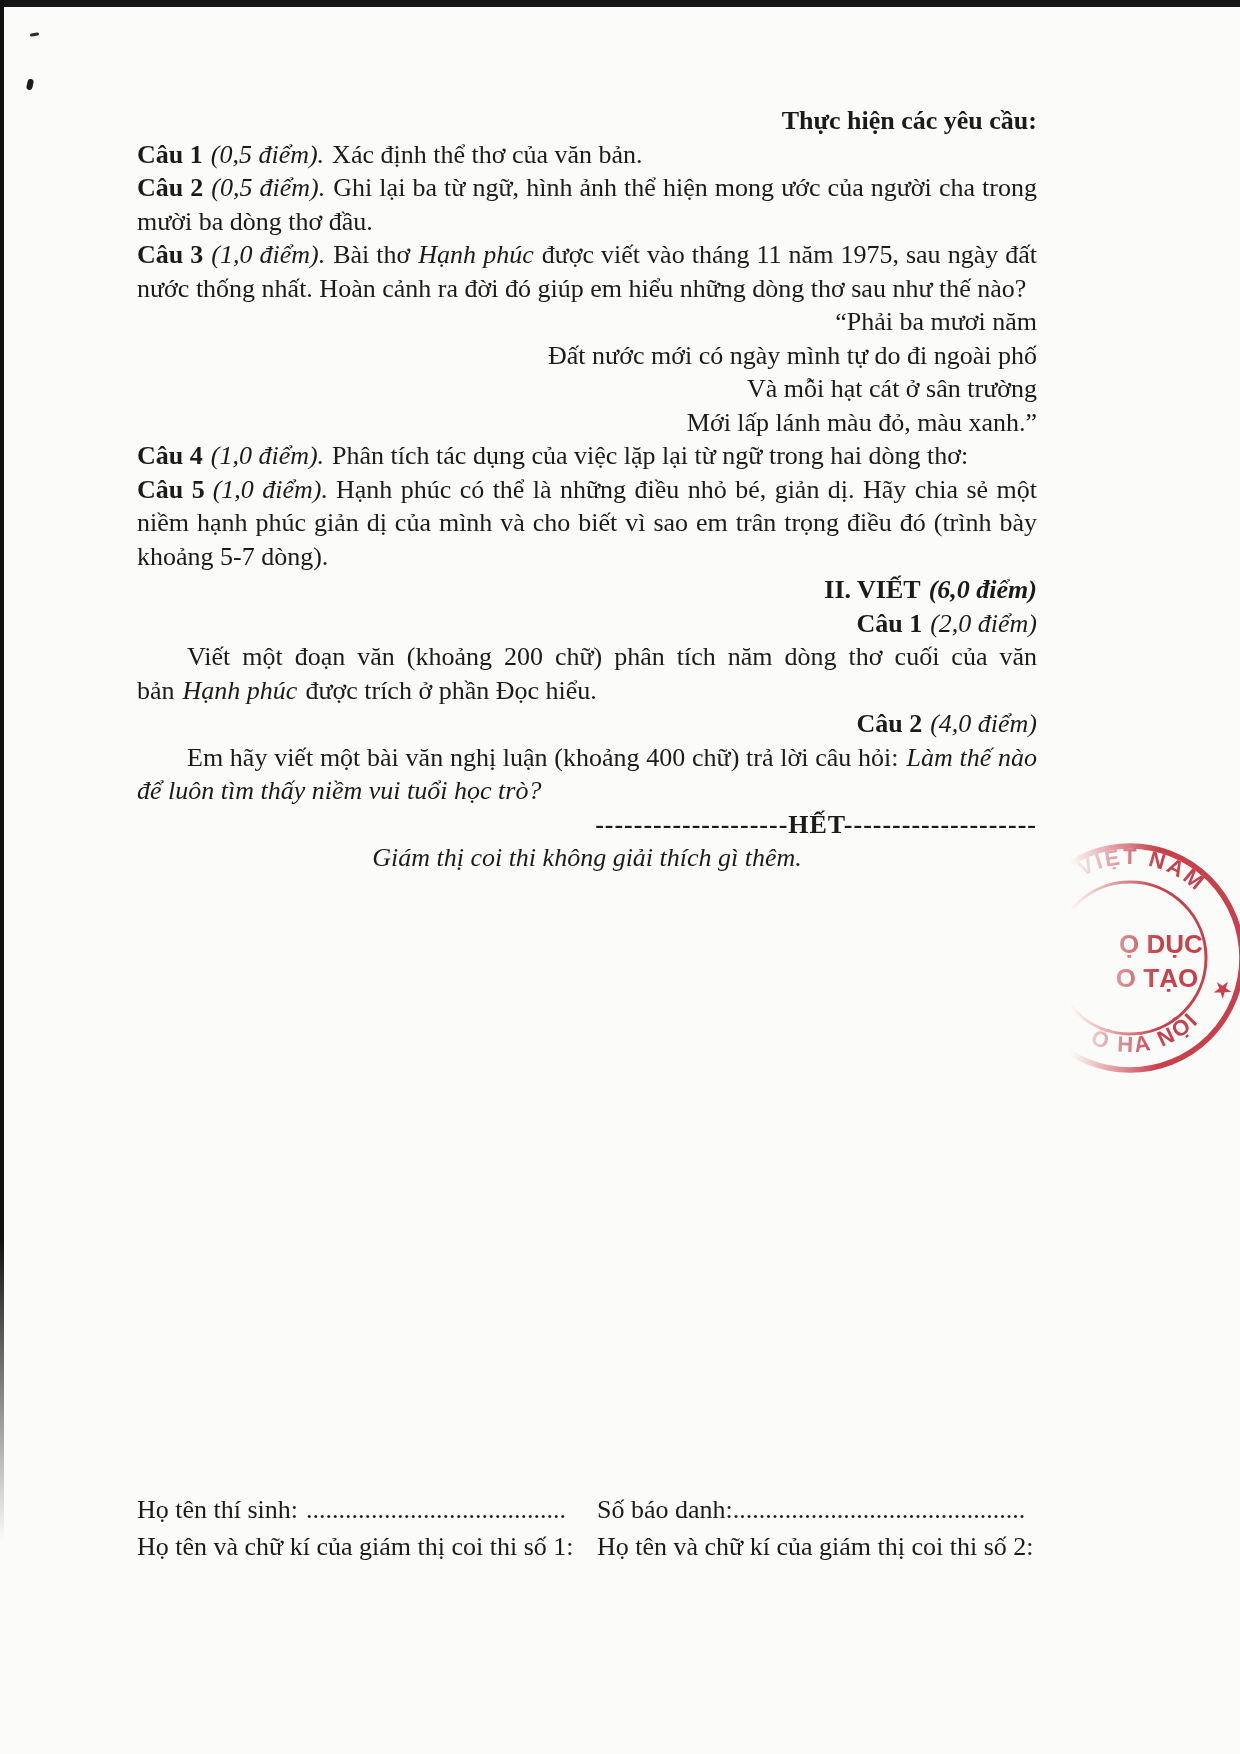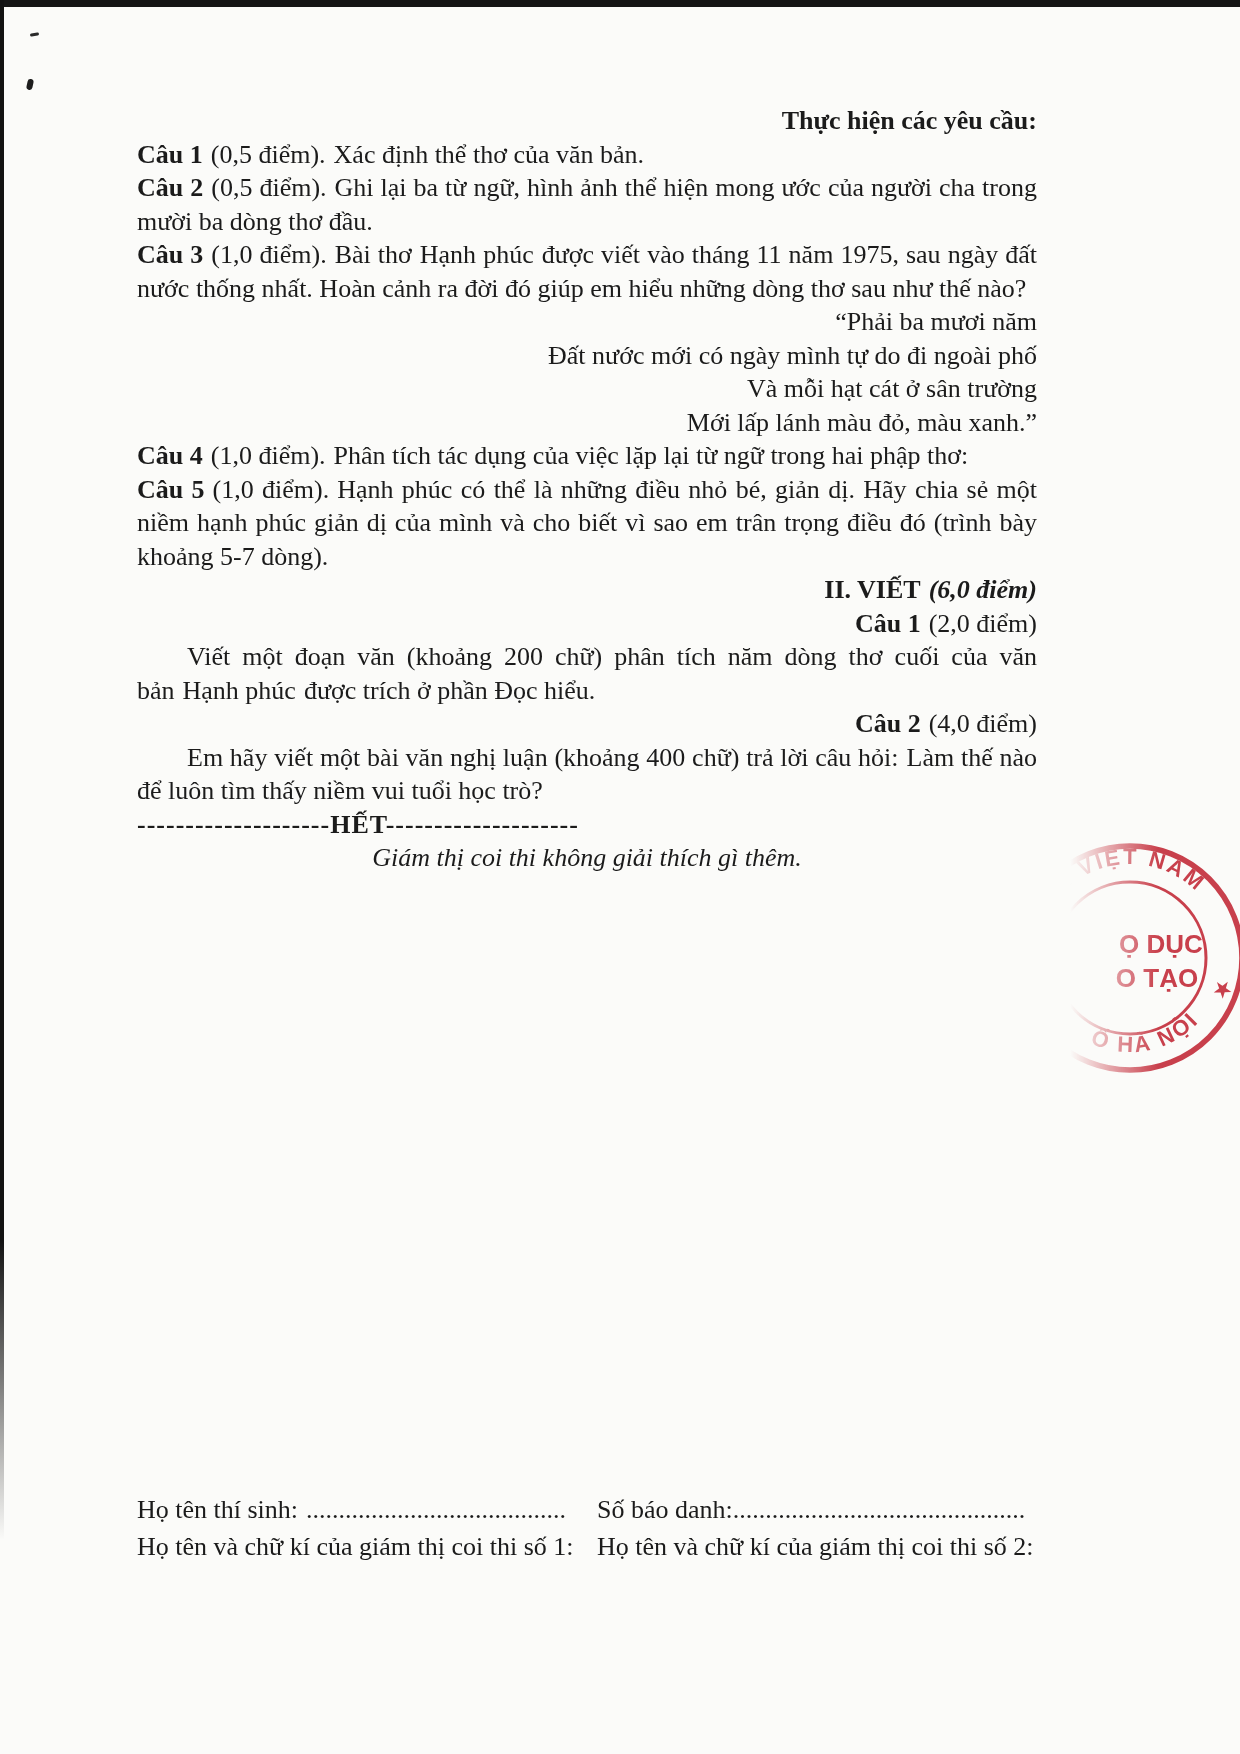--- a/index.html
+++ b/index.html
@@ -11,29 +11,29 @@
   .topbar{position:absolute;left:0;top:0;width:1240px;height:7px;background:#151515}
   .leftbar{position:absolute;left:0;top:0;width:4px;height:1560px;
     background:linear-gradient(#121212 0 1240px, rgba(18,18,18,.55) 1380px, rgba(18,18,18,0) 1540px)}
   .speck1{position:absolute;left:30px;top:33px;width:9px;height:3px;background:#2a2a2a;border-radius:2px;transform:rotate(-10deg)}
   .speck2{position:absolute;left:27px;top:79px;width:6px;height:11px;background:#1d1d1d;border-radius:3px;transform:rotate(12deg)}
 
   .content{position:absolute;left:137px;top:104px;width:900px;
     font-size:26px;line-height:33.5px;text-align:justify}
   .content p{margin:0;padding:0}
   .b{font-weight:bold}
-  .i{}
+  .i{font-style:italic}
   .bi{font-weight:bold;font-style:italic}
   .seg{margin-right:8px}
   .quote{padding-left:253px;text-align:right}
   .indent{text-indent:50px}
   .left{text-align:right}
   .sec{margin-top:3px}
 
-  .het{margin-top:17px;text-align:left;font-weight:bold;letter-spacing:1px}
+  .het{margin-top:17px;text-align:right;font-weight:bold;letter-spacing:1px}
   .note{text-align:center;font-style:italic;margin-top:2px}
 
   .sig{position:absolute;font-size:26px;white-space:nowrap}
   .sig-r1l{left:137px;top:1495px}
   .sig-r1r{left:597px;top:1495px}
   .sig-r2l{left:137px;top:1532px}
   .sig-r2r{left:597px;top:1532px}
 
   .stamp{position:absolute;left:1020px;top:833px;width:225px;height:245px;opacity:.93}
   .stamp text{font-family:"Liberation Sans", sans-serif;font-weight:bold}
@@ -53,21 +53,21 @@
 
   <p><span class="b seg">Câu 2</span><span class="i seg">(0,5 điểm).</span><span>Ghi lại ba từ ngữ, hình ảnh thể hiện mong ước của người cha trong mười ba dòng thơ đầu.</span></p>
 
   <p><span class="b seg">Câu 3</span><span class="i seg">(1,0 điểm).</span><span class="seg">Bài thơ</span><span class="i seg">Hạnh phúc</span><span>được viết vào tháng 11 năm 1975, sau ngày đất nước thống nhất. Hoàn cảnh ra đời đó giúp em hiểu những dòng thơ sau như thế nào?</span></p>
 
   <p class="quote">“Phải ba mươi năm</p>
   <p class="quote">Đất nước mới có ngày mình tự do đi ngoài phố</p>
   <p class="quote">Và mỗi hạt cát ở sân trường</p>
   <p class="quote">Mới lấp lánh màu đỏ, màu xanh.”</p>
 
-  <p><span class="b seg">Câu 4</span><span class="i seg">(1,0 điểm).</span><span>Phân tích tác dụng của việc lặp lại từ ngữ trong hai phập thơ:</span></p>
+  <p><span class="b seg">Câu 4</span><span class="i seg">(1,0 điểm).</span><span>Phân tích tác dụng của việc lặp lại từ ngữ trong hai dòng thơ:</span></p>
 
 
   <p><span class="b seg">Câu 5</span><span class="i seg">(1,0 điểm).</span><span>Hạnh phúc có thể là những điều nhỏ bé, giản dị. Hãy chia sẻ một niềm hạnh phúc giản dị của mình và cho biết vì sao em trân trọng điều đó (trình bày khoảng 5-7 dòng).</span></p>
 
   <p class="left sec"><span class="b seg">II. VIẾT</span><span class="bi">(6,0 điểm)</span></p>
 
   <p class="left"><span class="b seg">Câu 1</span><span class="i">(2,0 điểm)</span></p>
   <p class="indent"><span class="seg">Viết một đoạn văn (khoảng 200 chữ) phân tích năm dòng thơ cuối của văn bản</span><span class="i seg">Hạnh phúc</span><span>được trích ở phần Đọc hiểu.</span></p>
 
   <p class="left"><span class="b seg">Câu 2</span><span class="i">(4,0 điểm)</span></p>

